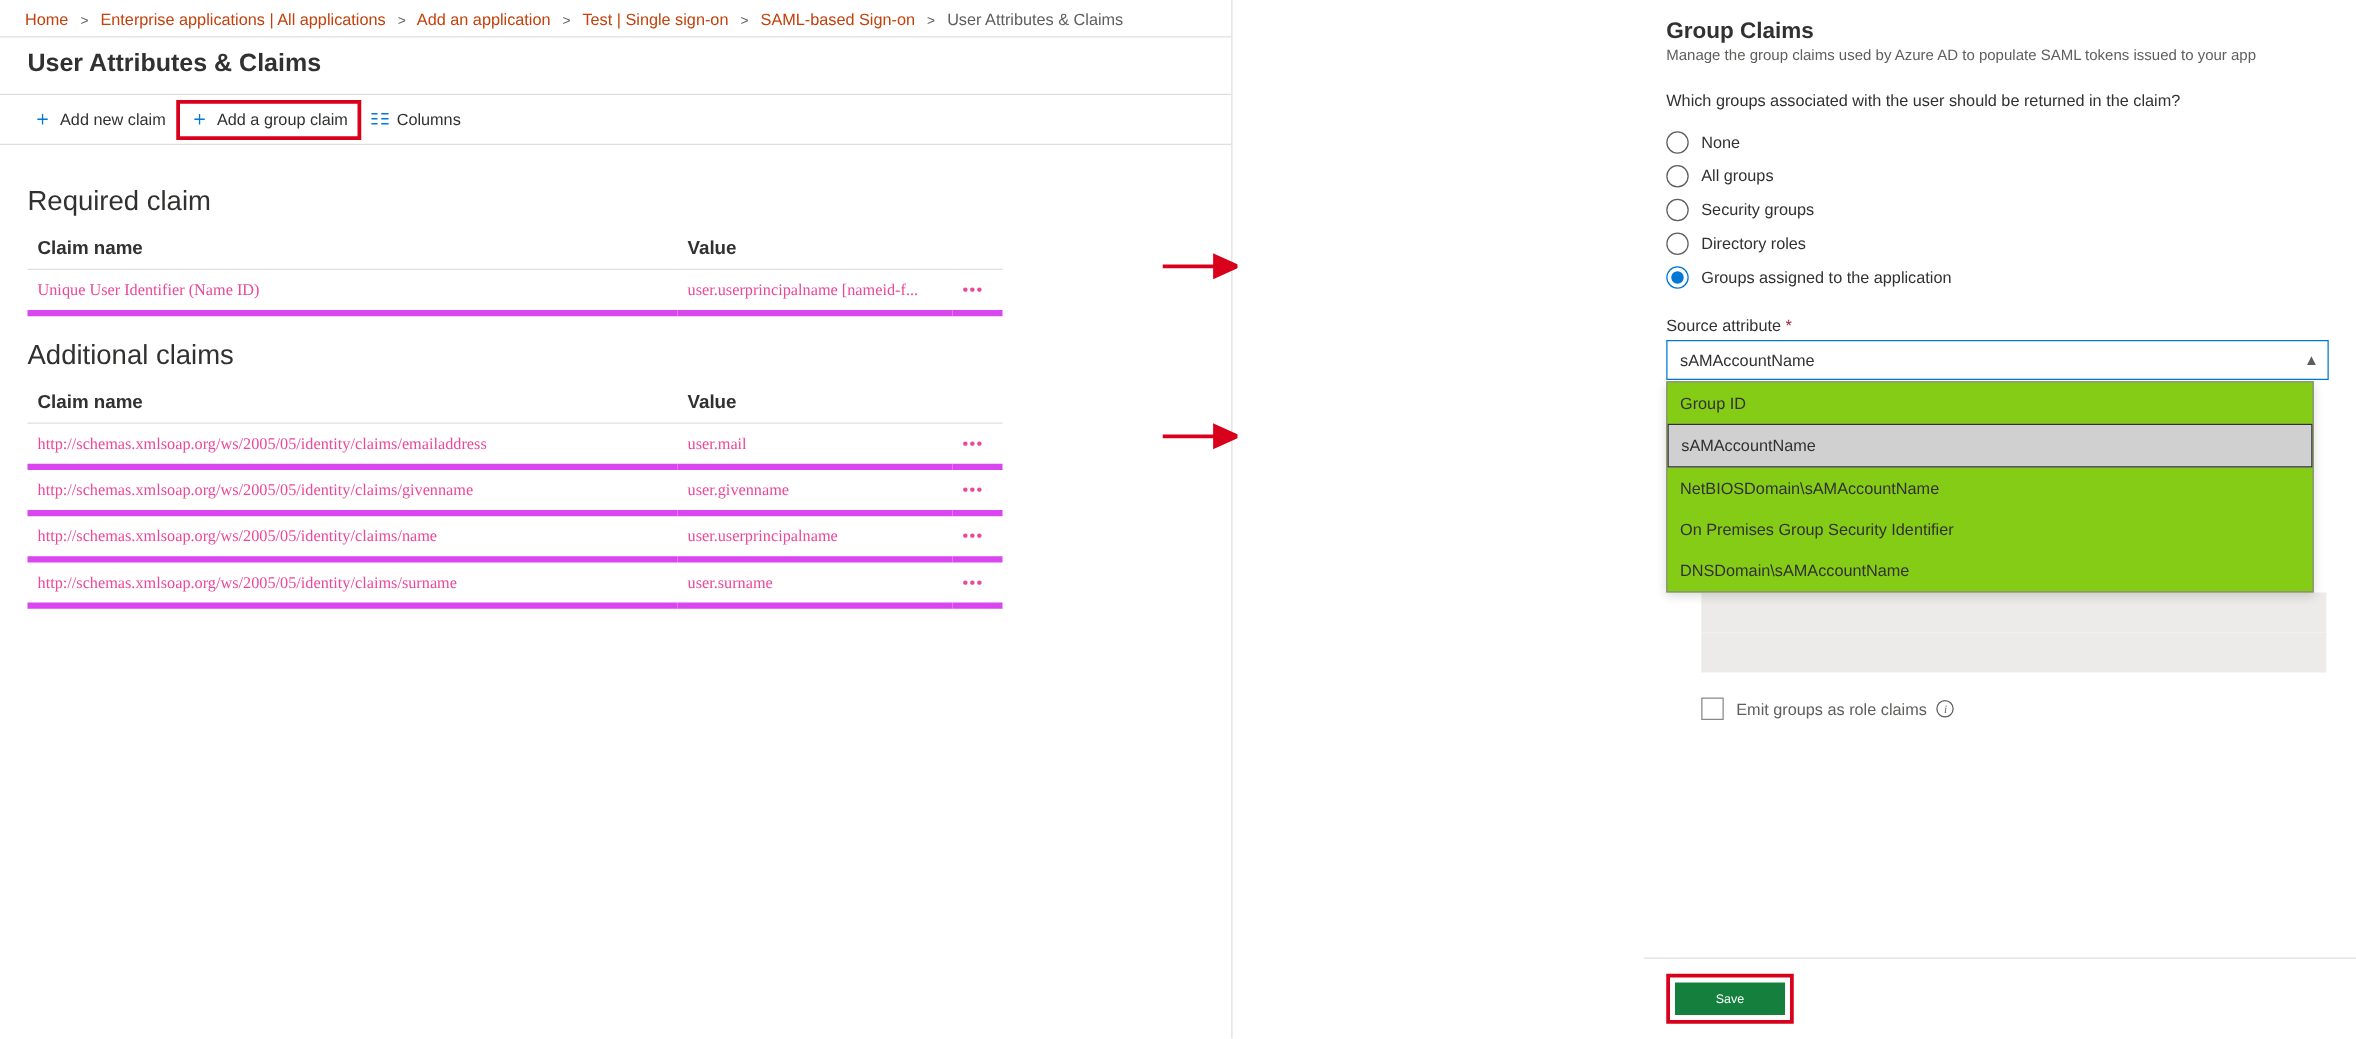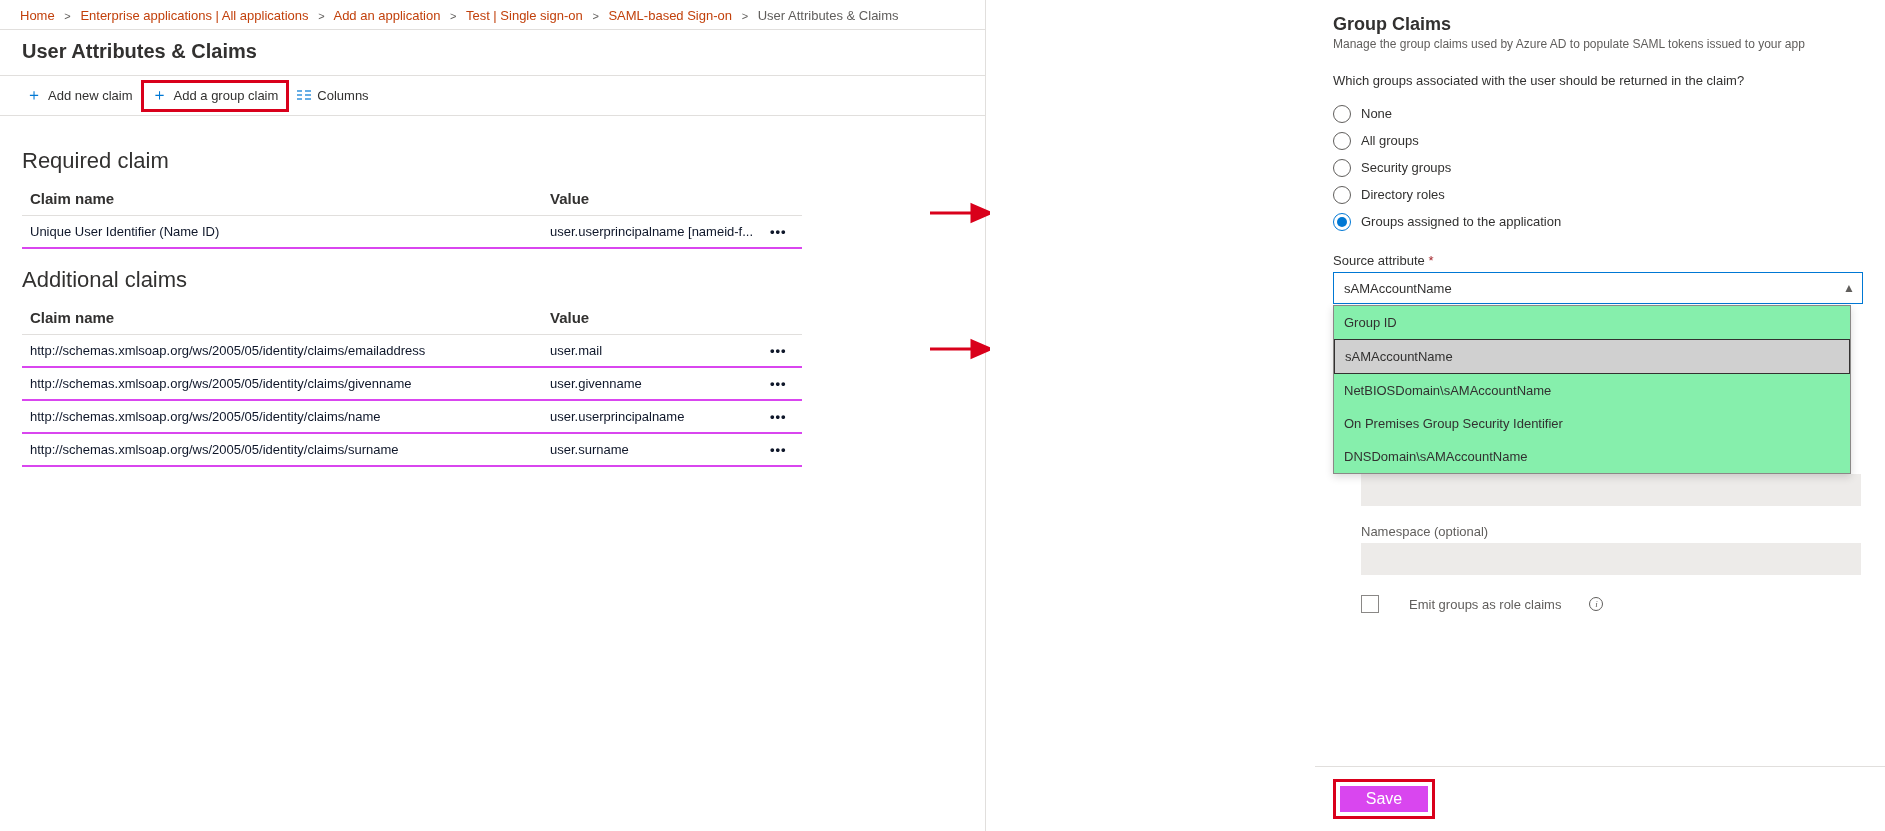--- a/index.html
+++ b/index.html
@@ -24,21 +24,21 @@
     .tool-btn .cols-icon { color: #0078d4; margin-right: 6px; display:inline-flex; }
     .highlight-red { border: 3px solid #d9001b; }
     
     
     .section { padding: 14px 22px 0 22px; }
     .section-title { font-size: 22px; font-weight: 400; color: #323130; margin: 18px 0 8px 0; }
     
     
     table.claims { width: 780px; border-collapse: collapse; }
     table.claims th { text-align: left; font-weight: 700; font-size: 15px; padding: 8px 4px 8px 8px; border-bottom: 1px solid #e1dfdd; }
-    table.claims td { text-align: left; font-size: 13px; padding: 8px 4px 8px 8px; border-bottom: 2px solid #d946ef; color: #0f172a; }
+    table.claims td { text-align: left; font-size: 13px; padding: 8px 4px 8px 8px; border-bottom: 5px solid #d946ef; color: #ec4899; font-family: Liberation Serif, serif; }
     .col-name { width: 520px; }
     .col-val { width: 220px; }
     .col-act { width: 40px; text-align: right; }
     .dots { font-size: 16px; font-weight: 600; letter-spacing: 1px; text-align: center; cursor: pointer; color: #323130; }
     
     
     .panel-title { font-size: 18px; font-weight: 600; margin: 6px 0 2px 0; }
     .panel-subtitle { font-size: 12px; color: #605e5c; margin-bottom: 22px; }
     .question-label { font-size: 13px; margin-bottom: 12px; }
     .radio-group { margin-bottom: 18px; }
@@ -46,33 +46,33 @@
     .radio-circle { width: 18px; height: 18px; border-radius: 50%; border: 1px solid #605e5c; margin-right: 10px; display: flex; align-items: center; justify-content: center; }
     .radio-circle.checked { border-color: #0078d4; }
     .radio-circle.checked::after { content: ""; width: 10px; height: 10px; background: #0078d4; border-radius: 50%; }
     
     .field-label { font-size: 13px; margin: 16px 0 4px 0; }
     .field-label .req { color: #a4262c; }
     
     .dropdown { position: relative; width: 530px; }
     .dropdown-input { width: 100%; height: 32px; border: 1px solid #0078d4; padding: 0 30px 0 10px; display: flex; align-items: center; background: #fff; cursor: pointer; }
     .dropdown-caret { position: absolute; right: 8px; top: 9px; font-size: 12px; color: #605e5c; }
-    .dropdown-list { position: absolute; top: 33px; left: 0; right: 12px; border: 1px solid #8a8886; background: #86efac; box-shadow: 0 3px 8px rgba(0,0,0,0.15); z-index: 10; }
+    .dropdown-list { position: absolute; top: 33px; left: 0; right: 12px; border: 1px solid #8a8886; background: #84cc16; box-shadow: 0 3px 8px rgba(0,0,0,0.15); z-index: 10; }
     .dropdown-item { padding: 9px 10px; cursor: pointer; }
     .dropdown-item.selected { background: #d0d0d0; border: 1px solid #323130; }
     
     .text-input-box { width: 500px; height: 32px; background: #edebe9; margin-left: 28px; }
     .advanced-label { font-size: 13px; color: #605e5c; margin: 18px 0 4px 28px; }
     
-    .checkbox-row { display: flex; align-items: center; margin: 20px 0 0 28px; color: #605e5c; gap: 20px; }
+    .checkbox-row { display: flex; align-items: center; margin: 20px 0 0 28px; color: #605e5c; }
     .checkbox-box { width: 18px; height: 18px; border: 1px solid #8a8886; margin-right: 10px; }
     .info-icon { width:14px; height:14px; border:1px solid #605e5c; border-radius:50%; display:inline-flex; align-items:center; justify-content:center; font-size:9px; margin-left:8px; font-style:italic; font-family: serif; }
     
     .panel-footer { position: absolute; bottom: 0; left: 0; right: 0; padding: 12px 18px; border-top: 1px solid #e1dfdd; }
-    .save-btn { width: 88px; height: 26px; background: #d946ef; color: #fff; border: none; cursor: pointer; font-size: 16px; }
+    .save-btn { width: 88px; height: 26px; background: #15803d; color: #fff; border: none; cursor: pointer; font-size: 10px; }
     .save-highlight { display: inline-block; padding: 4px; border: 3px solid #d9001b; }
     
     .arrow-annot { position: absolute; color: #d9001b; }
     .arrow-svg { fill: none; stroke: #d9001b; stroke-width: 3; }
     .arrow-svg polygon { fill: #d9001b; }
     
     
     .panel-divider { width: 1px; background:#e1dfdd; height:100%; position:absolute; left:985px; top:0; }
   </style>
 </head>
@@ -232,21 +232,20 @@
       <div class="dropdown-item selected">sAMAccountName</div>
       <div class="dropdown-item">NetBIOSDomain\sAMAccountName</div>
       <div class="dropdown-item">On Premises Group Security Identifier</div>
       <div class="dropdown-item">DNSDomain\sAMAccountName</div>
     </div>
   </div>
 
   <div style="height:170px;"></div>
   <div class="text-input-box"></div>
 
-  <div class="advanced-label">Namespace (optional)</div>
   <div class="text-input-box"></div>
 
   <div class="checkbox-row">
     <span class="checkbox-box"></span>
     <span>Emit groups as role claims</span>
     <span class="info-icon">i</span>
   </div>
 
   <div class="panel-footer">
     <span class="save-highlight">

